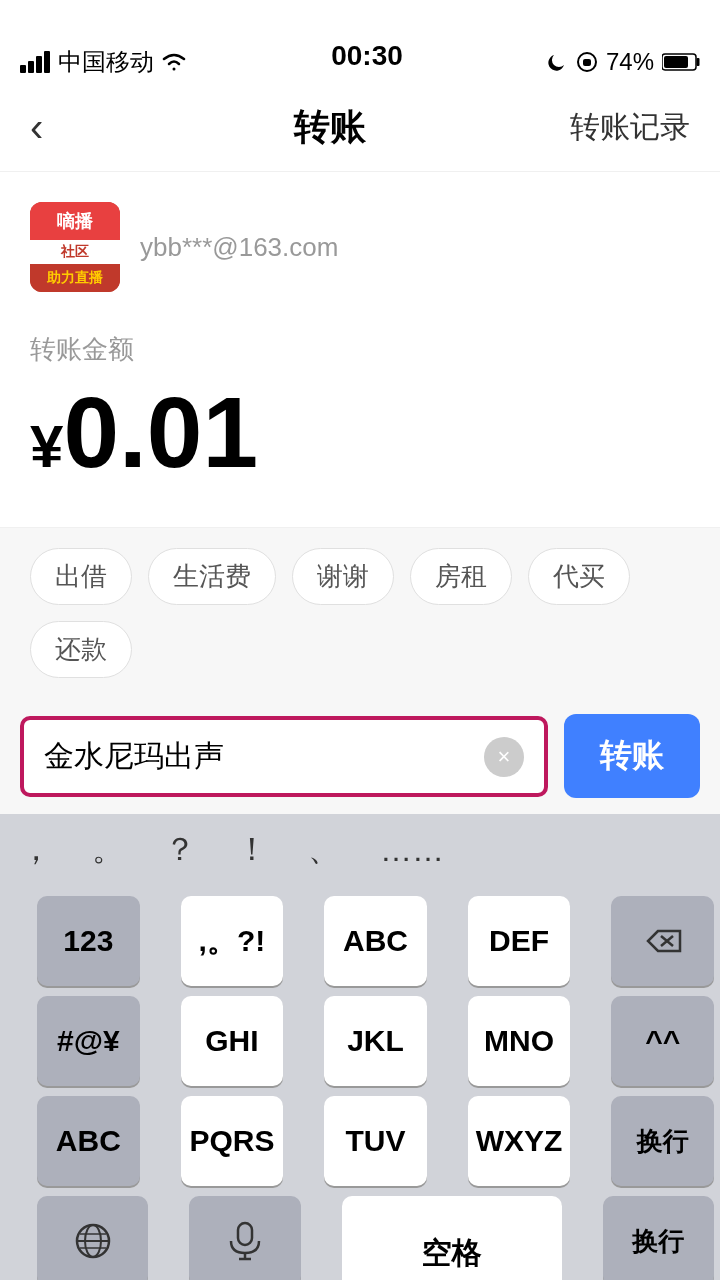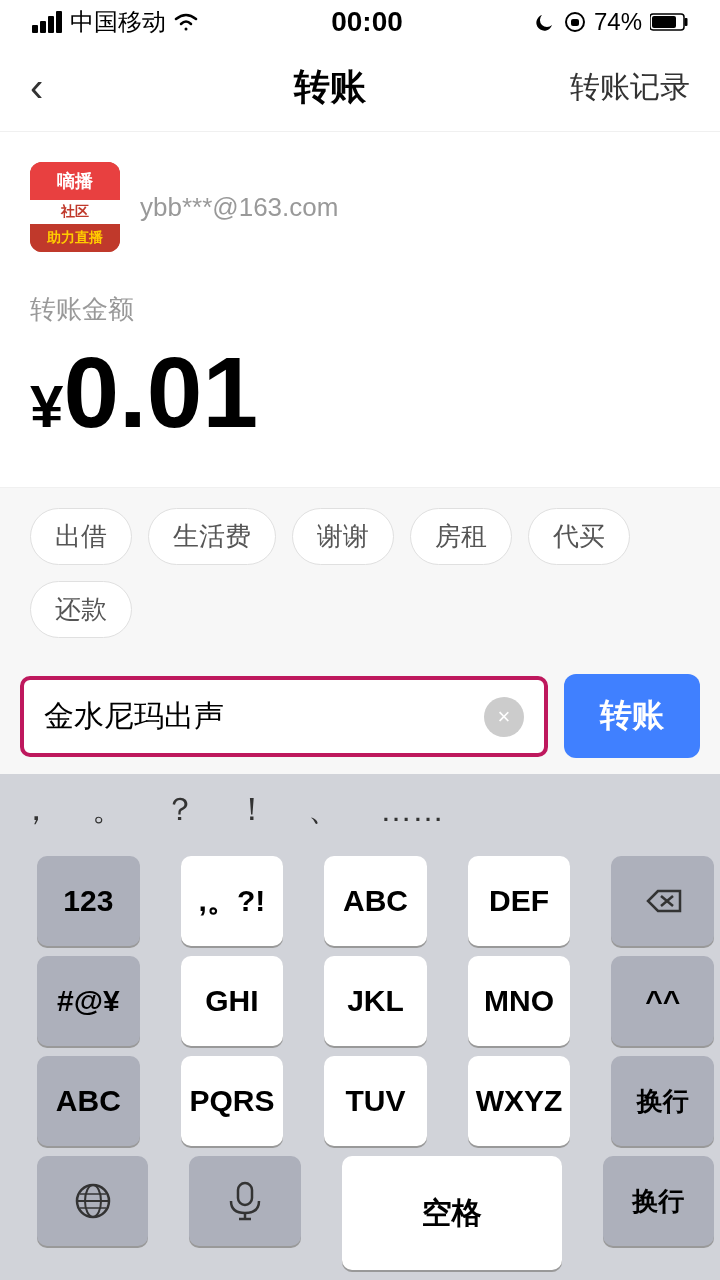--- a/index.html
+++ b/index.html
@@ -10,24 +10,24 @@
       font-family: -apple-system, "PingFang SC", "Helvetica Neue", Arial, sans-serif;
       background: #fff;
       overflow: hidden;
     }
 
     
     .status-bar {
       height: 44px;
       background: #fff;
       display: flex;
-      align-items: center;
       justify-content: space-between;
-      padding: 0 32px;
+      padding: 0 20px;
       font-size: 26px;
+      margin-top: 40px;
     }
     .status-left {
       display: flex;
       align-items: center;
       gap: 6px;
       font-size: 24px;
       font-weight: 500;
     }
     .status-center {
       font-size: 28px;
@@ -286,21 +286,21 @@
       <rect x="24" y="0" width="6" height="22" rx="1" fill="#000"></rect>
     </svg>
     <span>中国移动</span>
 
     <svg width="28" height="22" viewBox="0 0 28 22">
       <path d="M14 18 L14 18" stroke="#000" stroke-width="3" stroke-linecap="round"></path>
       <path d="M9 13 Q14 8 19 13" stroke="#000" stroke-width="2.5" fill="none" stroke-linecap="round"></path>
       <path d="M4 8 Q14 0 24 8" stroke="#000" stroke-width="2.5" fill="none" stroke-linecap="round"></path>
     </svg>
   </div>
-  <div class="status-center">00:00</div>
+  <div class="status-center">00:30</div>
   <div class="status-right">
 
     <svg width="22" height="22" viewBox="0 0 22 22">
       <path d="M18 14 A8 8 0 1 1 8 4 A6 6 0 0 0 18 14Z" fill="#000"></path>
     </svg>
 
     <svg width="22" height="22" viewBox="0 0 22 22">
       <circle cx="11" cy="11" r="9" stroke="#000" stroke-width="2" fill="none"></circle>
       <rect x="7" y="8" width="8" height="7" rx="2" fill="#000"></rect>
     </svg>

